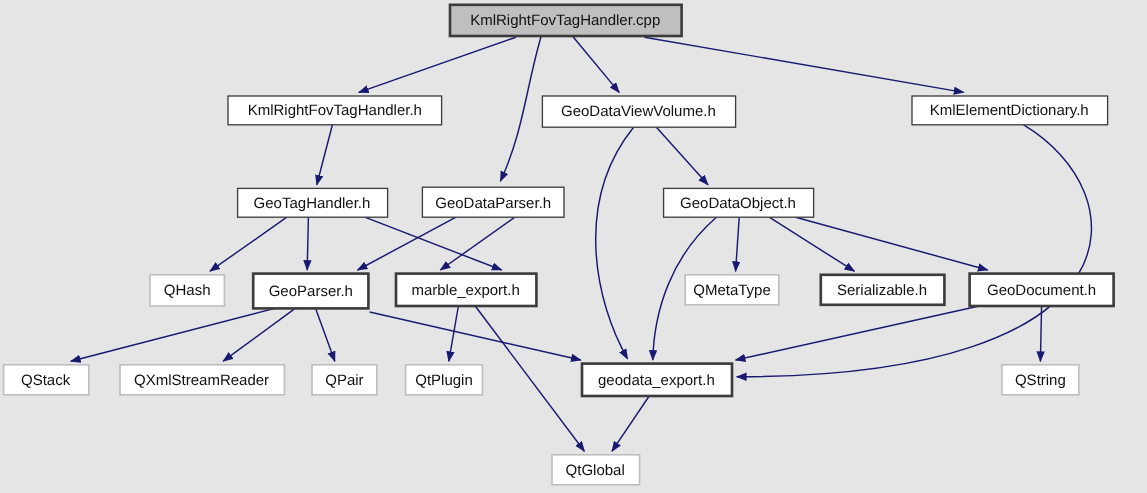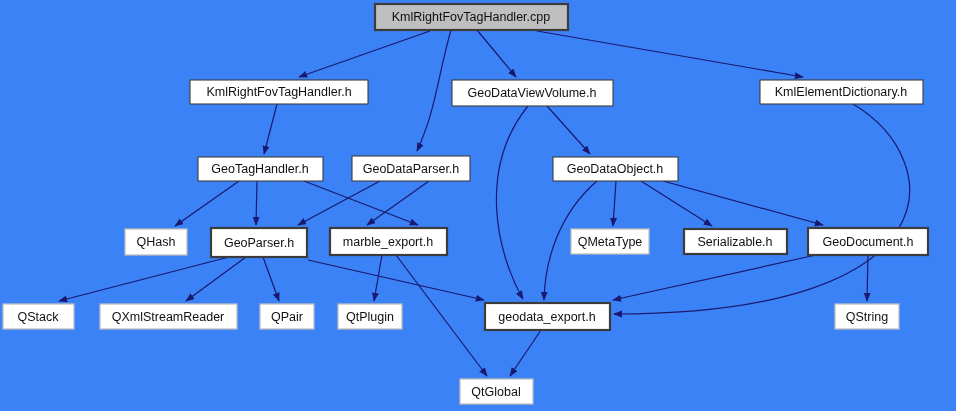--- a/index.html
+++ b/index.html
@@ -1,16 +1,16 @@
 <!DOCTYPE html>
 <html><head>
 <meta charset="utf-8">
 <style>
   html,body{margin:0;padding:0;background:#ffffff;}
-  .stage{position:relative;width:956px;height:411px;background:#3b82f6;overflow:hidden;}
+  .stage{position:relative;width:956px;height:411px;background:#e5e5e5;overflow:hidden;}
   svg text{font-family:"Liberation Sans",sans-serif;font-size:12.5px;fill:#101010;text-anchor:middle;}
   .edge{fill:none;stroke:#191970;stroke-width:1.2;}
   .node-int{fill:#ffffff;stroke:#3c3c3c;stroke-width:1.1;}
   .node-bold{fill:#ffffff;stroke:#3c3c3c;stroke-width:2.2;}
   .node-ext{fill:#ffffff;stroke:#bdbdbd;stroke-width:1.3;}
   .node-main{fill:#bfbfbf;stroke:#3c3c3c;stroke-width:2.2;}
 </style>
 </head>
 <body>
 

